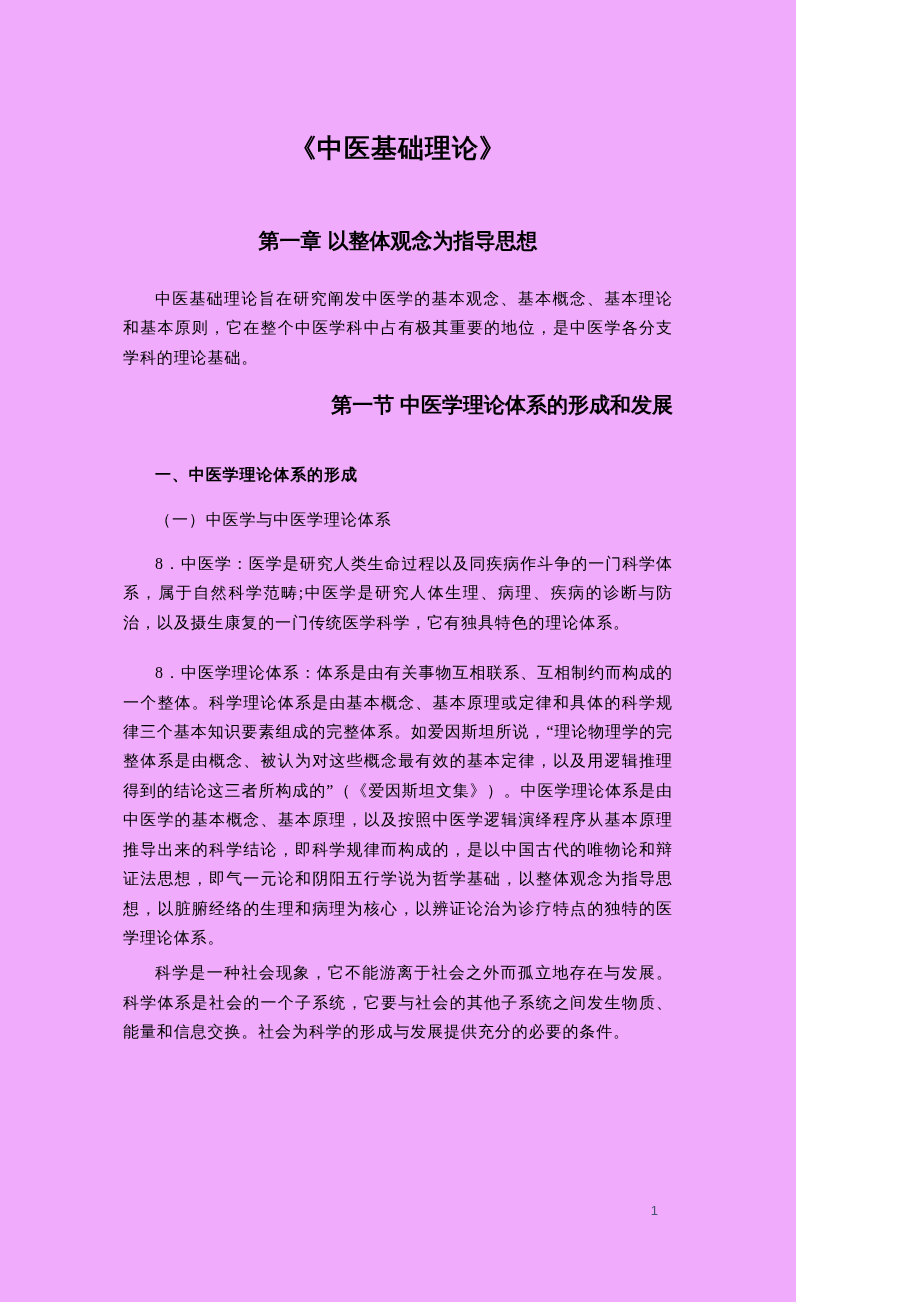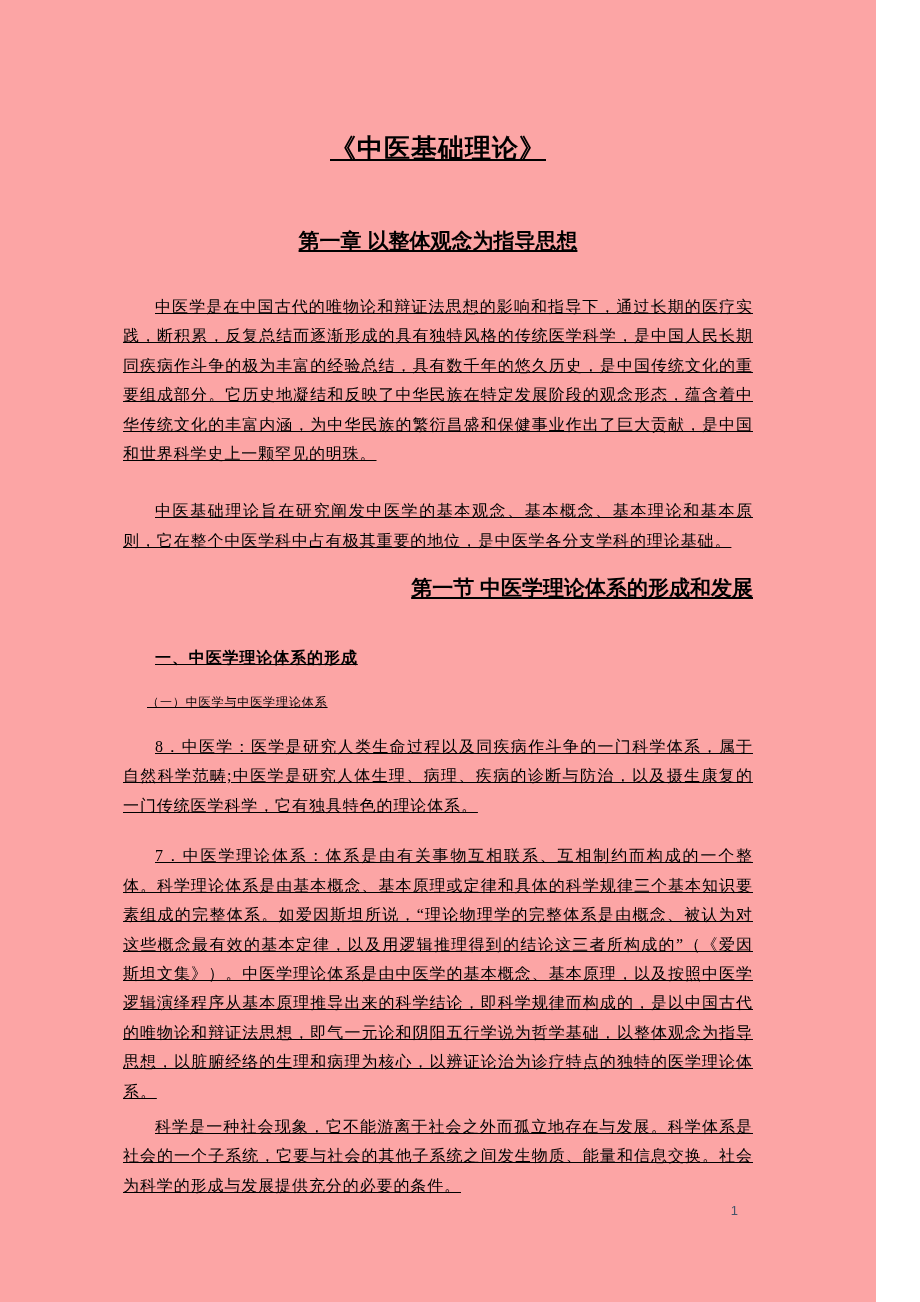--- a/index.html
+++ b/index.html
@@ -6,26 +6,25 @@
   html, body { background: #ffffff; }
   body {
     width: 920px;
     height: 1302px;
     font-family: "Liberation Serif", "DejaVu Serif", serif;
     color: #000000;
     overflow: hidden;
   }
   .page {
     position: relative;
-    width: 876px;
+    width: 796px;
     height: 1302px;
-    background: #fca5a5;
+    background: #f0abfc;
     padding: 130px 123px 0 123px;
     overflow: hidden;
-    text-decoration: underline;
   }
   .doc-title {
     font-family: "Liberation Sans", "DejaVu Sans", sans-serif;
     font-size: 26px;
     line-height: 36px;
     font-weight: bold;
     text-align: center;
     letter-spacing: 1px;
   }
   .chapter-heading {
@@ -59,21 +58,21 @@
   .sub-heading {
     margin-top: 40px;
     font-family: "Liberation Sans", "DejaVu Sans", sans-serif;
     font-size: 16px;
     letter-spacing: 0.9px;
     line-height: 29.4px;
     font-weight: bold;
     text-indent: 2em;
   }
   .sub-sub-heading {
-    font-size: 12px;
+    font-size: 16px;
     letter-spacing: 0.9px;
     line-height: 29.4px;
     text-indent: 2em;
   }
   .sub-sub-1 { margin-top: 15px; }
   .sub-sub-2 { margin-top: 19px; }
   .page-number {
     position: absolute;
     top: 1203px;
     right: 138px;
@@ -85,32 +84,31 @@
 </style>
 </head>
 <body>
 
 <div class="page">
 
   <h1 class="doc-title">《中医基础理论》</h1>
 
   <h2 class="chapter-heading">第一章 以整体观念为指导思想</h2>
 
-  <p class="body-para para-1">中医学是在中国古代的唯物论和辩证法思想的影响和指导下，通过长期的医疗实践，断积累，反复总结而逐渐形成的具有独特风格的传统医学科学，是中国人民长期同疾病作斗争的极为丰富的经验总结，具有数千年的悠久历史，是中国传统文化的重要组成部分。它历史地凝结和反映了中华民族在特定发展阶段的观念形态，蕴含着中华传统文化的丰富内涵，为中华民族的繁衍昌盛和保健事业作出了巨大贡献，是中国和世界科学史上一颗罕见的明珠。</p>
 
   <p class="body-para para-2">中医基础理论旨在研究阐发中医学的基本观念、基本概念、基本理论和基本原则，它在整个中医学科中占有极其重要的地位，是中医学各分支学科的理论基础。</p>
 
   <h2 class="section-heading">第一节 中医学理论体系的形成和发展</h2>
 
   <h3 class="sub-heading">一、中医学理论体系的形成</h3>
 
   <p class="sub-sub-heading sub-sub-1">（一）中医学与中医学理论体系</p>
 
   <p class="body-para para-3">8．中医学：医学是研究人类生命过程以及同疾病作斗争的一门科学体系，属于自然科学范畴;中医学是研究人体生理、病理、疾病的诊断与防治，以及摄生康复的一门传统医学科学，它有独具特色的理论体系。</p>
 
-  <p class="body-para para-4">7．中医学理论体系：体系是由有关事物互相联系、互相制约而构成的一个整体。科学理论体系是由基本概念、基本原理或定律和具体的科学规律三个基本知识要素组成的完整体系。如爱因斯坦所说，“理论物理学的完整体系是由概念、被认为对这些概念最有效的基本定律，以及用逻辑推理得到的结论这三者所构成的”（《爱因斯坦文集》）。中医学理论体系是由中医学的基本概念、基本原理，以及按照中医学逻辑演绎程序从基本原理推导出来的科学结论，即科学规律而构成的，是以中国古代的唯物论和辩证法思想，即气一元论和阴阳五行学说为哲学基础，以整体观念为指导思想，以脏腑经络的生理和病理为核心，以辨证论治为诊疗特点的独特的医学理论体系。</p>
+  <p class="body-para para-4">8．中医学理论体系：体系是由有关事物互相联系、互相制约而构成的一个整体。科学理论体系是由基本概念、基本原理或定律和具体的科学规律三个基本知识要素组成的完整体系。如爱因斯坦所说，“理论物理学的完整体系是由概念、被认为对这些概念最有效的基本定律，以及用逻辑推理得到的结论这三者所构成的”（《爱因斯坦文集》）。中医学理论体系是由中医学的基本概念、基本原理，以及按照中医学逻辑演绎程序从基本原理推导出来的科学结论，即科学规律而构成的，是以中国古代的唯物论和辩证法思想，即气一元论和阴阳五行学说为哲学基础，以整体观念为指导思想，以脏腑经络的生理和病理为核心，以辨证论治为诊疗特点的独特的医学理论体系。</p>
 
 
   <p class="body-para para-5">科学是一种社会现象，它不能游离于社会之外而孤立地存在与发展。科学体系是社会的一个子系统，它要与社会的其他子系统之间发生物质、能量和信息交换。社会为科学的形成与发展提供充分的必要的条件。</p>
 
   <div class="page-number">1</div>
 
 </div>
 
 </body></html>

